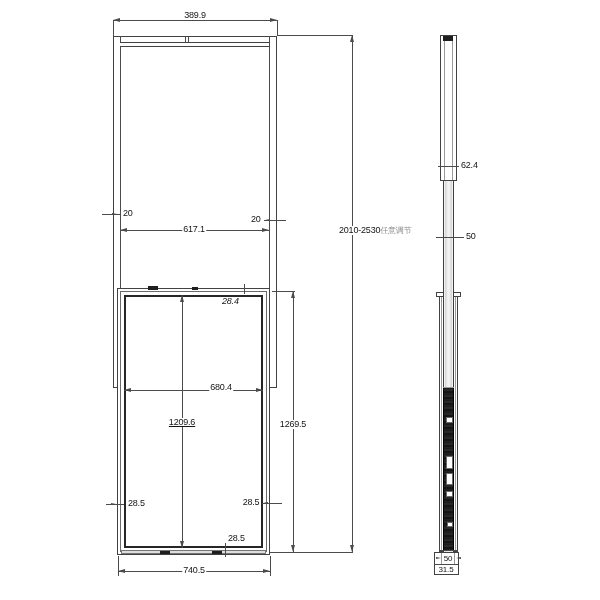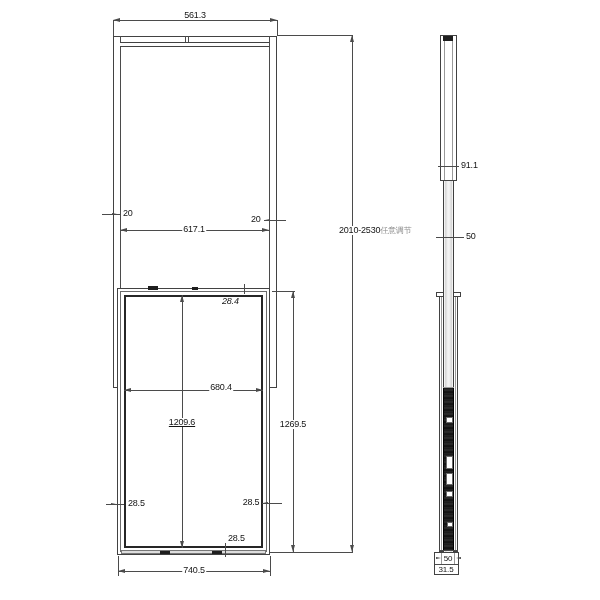--- a/index.html
+++ b/index.html
@@ -44,21 +44,21 @@
 </head>
 <body>
 
 <div id="canvas">
 
   <div class="vl" style="left:113px;top:20px;height:16px;"></div>
   <div class="vl" style="left:277px;top:20px;height:16px;"></div>
   <div class="hl" style="left:113px;top:20px;width:164px;"></div>
   <div class="ar l" style="left:113px;top:18px;"></div>
   <div class="ar r" style="left:270px;top:18px;"></div>
-  <div class="lbl c" style="left:195px;top:11px;">561.3</div>
+  <div class="lbl c" style="left:195px;top:11px;">389.9</div>
 
   <div class="box" style="left:113px;top:36px;width:164px;height:352px;"></div>
   <div class="vl" style="left:120px;top:36px;height:352px;"></div>
   <div class="vl" style="left:269px;top:36px;height:352px;"></div>
   <div class="box bar" style="left:120px;top:42px;width:149px;height:5px;"></div>
   <div class="vl" style="left:185px;top:36px;height:6px;"></div>
   <div class="vl" style="left:188px;top:36px;height:6px;"></div>
 
   <div class="hl" style="left:102px;top:214px;width:18px;"></div>
   <div class="ar2 r" style="left:112px;top:212.5px;"></div>
@@ -123,21 +123,21 @@
   <div class="ar u" style="left:291px;top:291px;"></div>
   <div class="ar d" style="left:291px;top:545px;"></div>
   <div class="lbl c" style="left:293px;top:420px;">1269.5</div>
 
   <div class="box" style="left:440px;top:35px;width:17px;height:146px;"></div>
   <div class="vl lt" style="left:444px;top:36px;height:144px;"></div>
   <div class="vl lt" style="left:452px;top:36px;height:144px;"></div>
   <div class="dark" style="left:443px;top:36px;width:10px;height:5px;"></div>
 
   <div class="hl" style="left:438px;top:166px;width:21px;"></div>
-  <div class="lbl" style="left:460px;top:161px;">91.1</div>
+  <div class="lbl" style="left:460px;top:161px;">62.4</div>
 
   <div class="box" style="left:439px;top:296px;width:19px;height:256px;"></div>
   <div class="vl lt" style="left:441px;top:297px;height:254px;"></div>
   <div class="vl lt" style="left:455px;top:297px;height:254px;"></div>
   <div class="box" style="left:436px;top:292px;width:8px;height:5px;"></div>
   <div class="box" style="left:452px;top:292px;width:9px;height:5px;"></div>
 
   <div class="tube" style="left:443px;top:181px;width:11px;height:372px;"></div>
 
   <div class="hl" style="left:436px;top:237px;width:28px;"></div>

